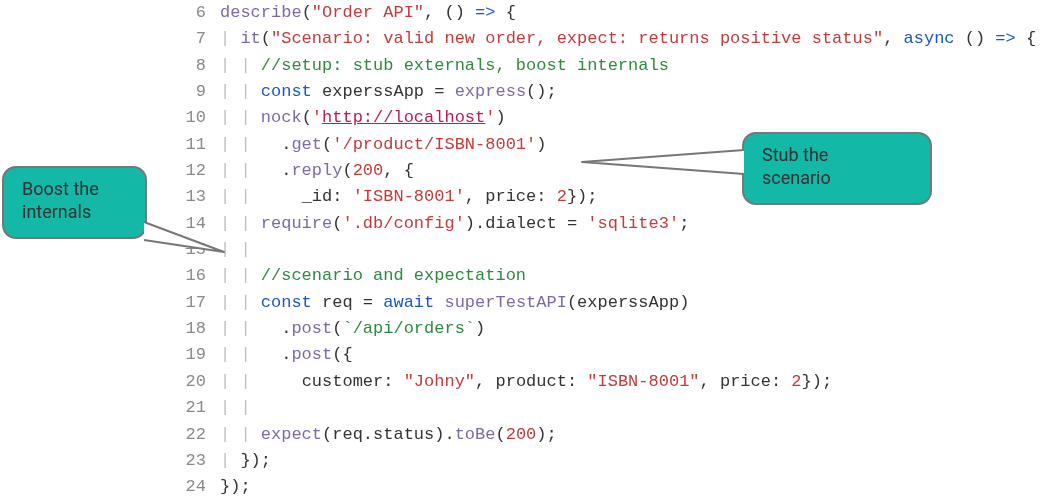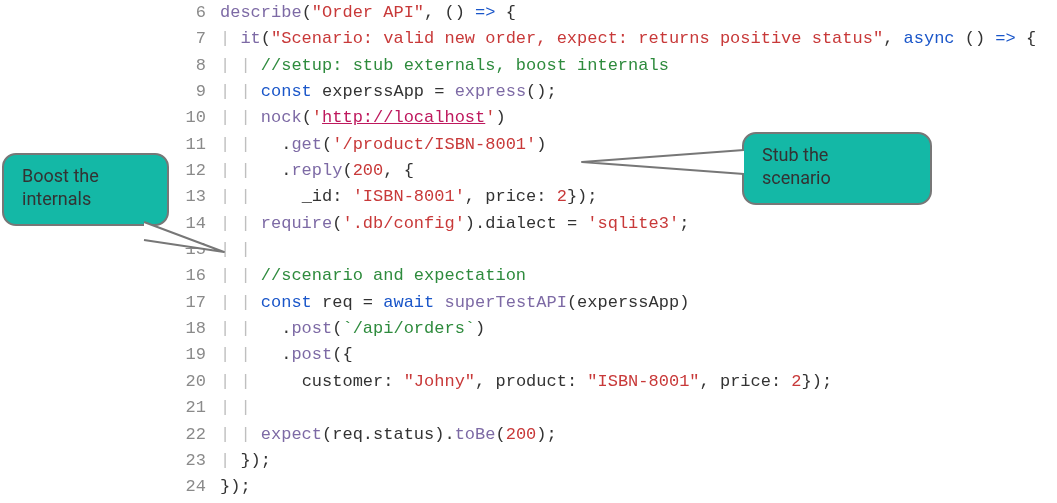--- a/index.html
+++ b/index.html
@@ -57,21 +57,21 @@
     background: #14b8a6;
     border: 2px solid #777;
     border-radius: 14px;
     padding: 10px 30px 14px 18px;
     font-family: -apple-system, BlinkMacSystemFont, "Segoe UI", Roboto, sans-serif;
     font-size: 18px;
     line-height: 1.25;
     color: #333;
     box-sizing: border-box;
   }
-  .callout-left  { top: 153px; left: 2px;  width: 167px; }
+  .callout-left  { top: 166px; left: 2px;  width: 145px; }
   .callout-right { top: 132px; left: 742px; width: 190px; }
 
   svg.pointer {
     position: absolute;
     overflow: visible;
     pointer-events: none;
   }
 </style>
 </head>
 <body>

